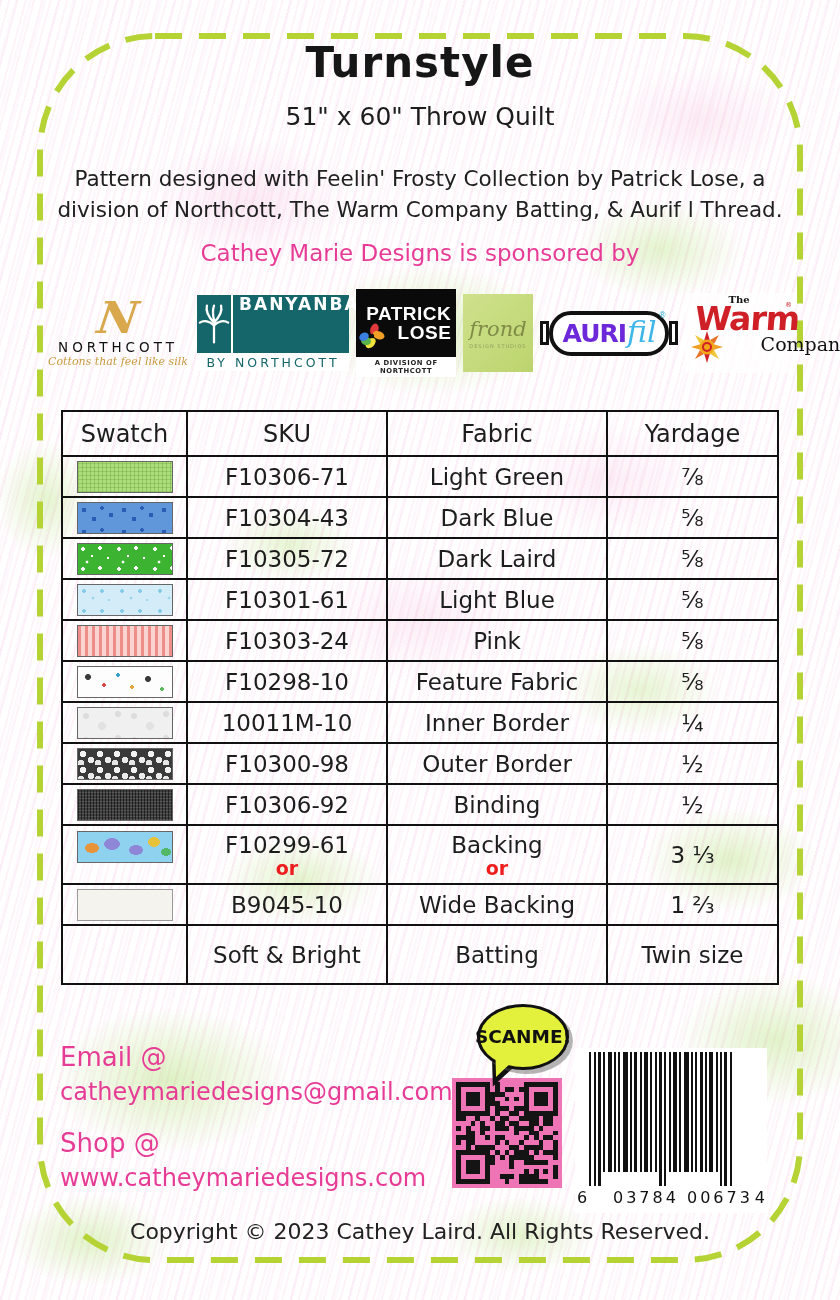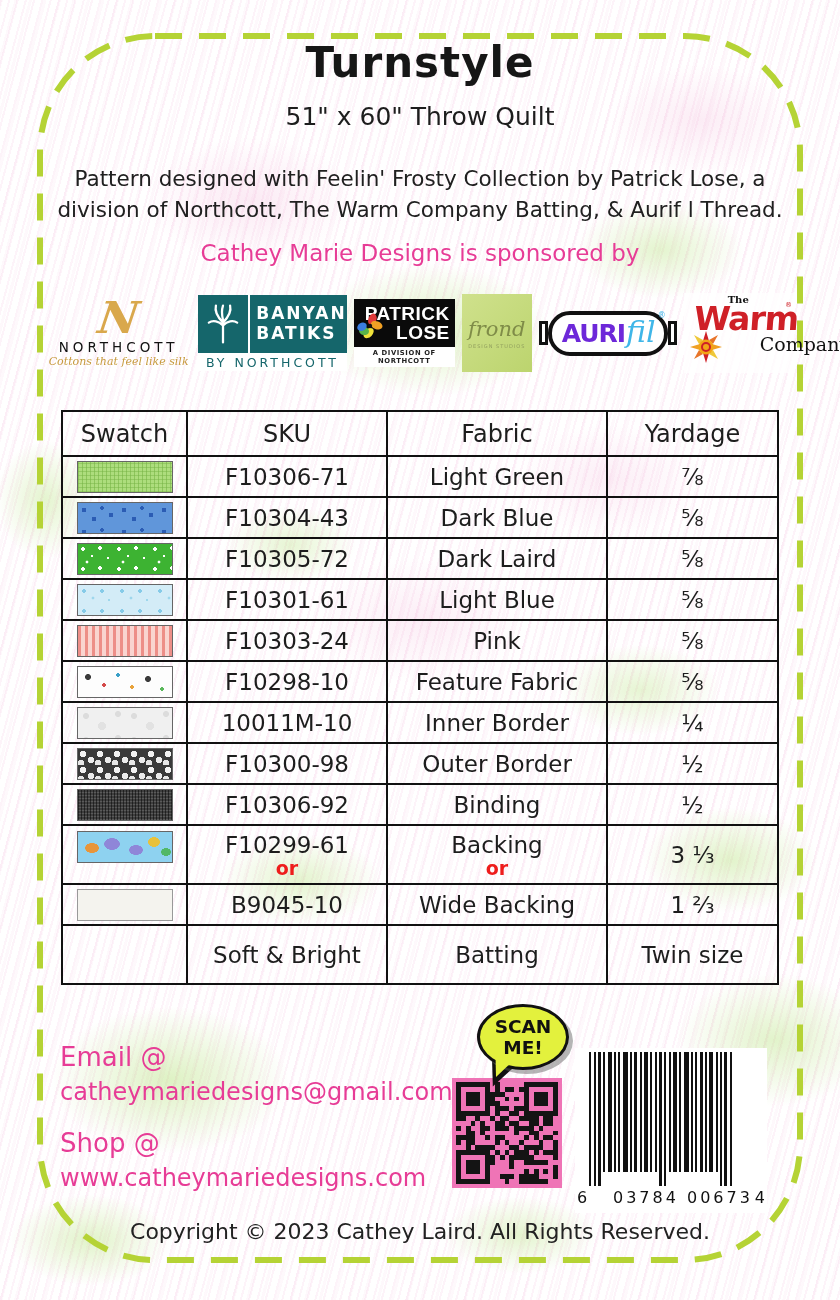--- a/index.html
+++ b/index.html
@@ -44,27 +44,27 @@
   .lg-northcott { width:158px; text-align:center; }
   .nc-n { font-family:"DejaVu Serif","Liberation Serif",serif; font-style:italic; font-weight:bold;
           font-size:44px; line-height:0.9; color:#d9a84c; transform:skewX(-8deg); }
   .nc-name { font-size:13.5px; letter-spacing:4px; font-weight:500; color:#111; margin-top:1px; }
   .nc-tag { font-family:"DejaVu Serif","Liberation Serif",serif; font-style:italic;
             font-size:11px; color:#c79a3e; }
 
   .lg-banyan { width:152px; }
   .by-box { display:flex; background:#15666b; height:58px; align-items:stretch; }
   .by-tree { width:52px; display:flex; align-items:center; justify-content:center; border-right:2px solid #fff; }
-  .by-text { flex:1; display:flex; flex-direction:column; justify-content:center; padding-left:6px;
+  .by-text { flex:1; display:flex; flex-direction:row; justify-content:center; padding-left:6px;
              color:#fff; font-weight:bold; font-size:17px; letter-spacing:2px; line-height:1.15; }
   .by-sub { background:#fff; color:#15666b; font-weight:normal; font-size:12.5px; letter-spacing:3px;
             text-align:center; padding:2px 0 1px; }
 
   .lg-patrick { width:110px; }
-  .pl-box { background:#0a0a0a; height:48px; position:relative; color:#fff; font-weight:bold;
+  .pl-box { background:#0a0a0a; height:68px; position:relative; color:#fff; font-weight:bold;
             display:flex; flex-direction:column; justify-content:center; align-items:flex-end;
             padding-right:5px; font-size:19px; line-height:1.0; letter-spacing:0.5px;
             font-family:"Liberation Sans",sans-serif; }
   .pl-pin { position:absolute; left:3px; bottom:5px; }
   .pl-sub { background:#fff; color:#222; font-size:6.8px; letter-spacing:0.6px; text-align:center;
             padding:2px 0; font-weight:bold; }
 
   .lg-frond { width:76px; height:78px; background:linear-gradient(135deg,#cfe18c,#bcd46e);
               display:flex; flex-direction:column; align-items:center; justify-content:center; }
   .fr-name { font-family:"DejaVu Serif","Liberation Serif",serif; font-style:italic;
@@ -159,21 +159,21 @@
   
   .contact { position:absolute; left:60px; color:#e73c96; font-weight:400; }
   .contact .lbl { font-size:26px; margin-bottom:6px; }
   .contact .val { font-size:24px; }
   .email-block { top:1042px; }
   .shop-block { top:1128px; }
 
   .scan-bubble { position:absolute; left:477px; top:1004px; width:92px; height:66px;
                  background:#e3f13d; border:3.5px solid #111; border-radius:50%;
                  box-shadow:4px 4px 0 rgba(90,90,90,.45);
-                 display:flex; flex-direction:column; align-items:center; justify-content:center;
+                 display:flex; flex-direction:row; align-items:center; justify-content:center;
                  font-weight:bold; font-size:18.5px; line-height:1.15; color:#111; z-index:3; }
   .scan-tail { position:absolute; left:487px; top:1060px; width:0; height:0; z-index:2;
                border-left:10px solid rgba(0,0,0,0); border-right:16px solid rgba(0,0,0,0);
                border-top:28px solid #111; transform:rotate(18deg); }
   .scan-tail-fill { position:absolute; left:492px; top:1058px; width:0; height:0; z-index:4;
                border-left:7px solid rgba(0,0,0,0); border-right:11px solid rgba(0,0,0,0);
                border-top:20px solid #e3f13d; transform:rotate(18deg); }
 
   .qr { position:absolute; left:452px; top:1078px; width:110px; height:110px;
         background:#ef74b6; padding:4px; }

